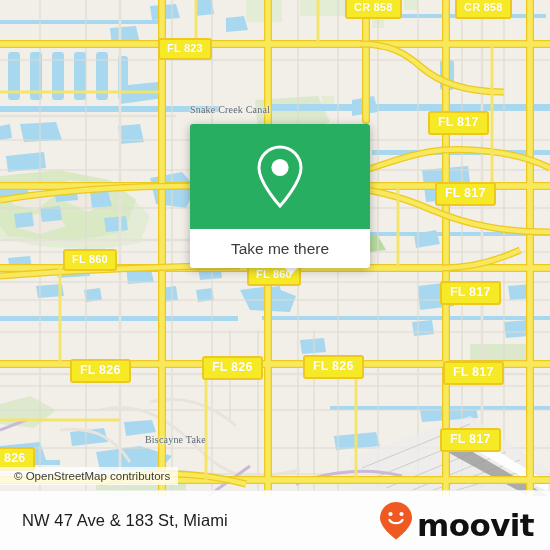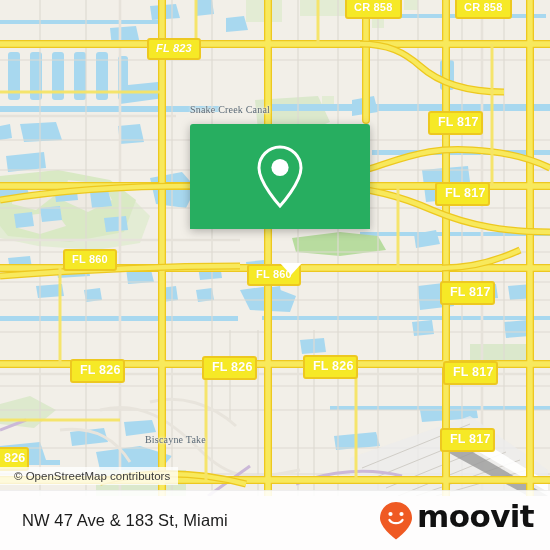--- a/index.html
+++ b/index.html
@@ -42,21 +42,21 @@
     line-height: 13px;
     padding: 2px 7px 3px 7px;
     white-space: nowrap;
     letter-spacing: 0.2px;
     text-shadow: 0 0 1px rgba(220,190,0,.35);
     box-sizing: border-box;
   }
   .shield.big {
     font-size: 12.5px;
     line-height: 15px;
-    padding: 2px 2px 3px 8px;
+    padding: 2px 8px 3px 8px;
     border-width: 2px;
   }
 
   
   .waterlabel {
     position: absolute;
     color: #5b6a77;
     font-family: "Liberation Serif", serif;
     font-size: 10px;
     letter-spacing: .2px;
@@ -133,21 +133,21 @@
     border-top: 1px solid rgba(0,0,0,.06);
   }
   #footer-title {
     color: #1c1c1c;
     font-size: 16.5px;
     font-family: "Liberation Sans", sans-serif;
     letter-spacing: .1px;
   }
   #brand {
     display: flex;
-    align-items: flex-start;
+    align-items: flex-end;
     gap: 4px;
   }
   #brand-word {
     color: #111111;
     font-size: 31px;
     font-weight: bold;
     letter-spacing: -0.6px;
     font-family: "DejaVu Sans", sans-serif;
     line-height: 1;
   }
@@ -377,40 +377,43 @@
         </g>
 
       </g>
     </svg>
 
     <div class="waterlabel" style="left:190px; top:104px;">Snake Creek Canal</div>
     <div class="waterlabel" style="left:145px; top:434px;">Biscayne Take</div>
 
     <div class="shield" style="left:345px; top:-3px;">CR 858</div>
     <div class="shield" style="left:455px; top:-3px;">CR 858</div>
-    <div class="shield" style="left:147px; top:38px;font-style:italic;">FL 823</div>
+    <div class="shield" style="left:158px; top:38px;">FL 823</div>
     <div class="shield big" style="left:428px; top:111px;">FL 817</div>
     <div class="shield big" style="left:435px; top:182px;">FL 817</div>
     <div class="shield" style="left:63px; top:249px;">FL 860</div>
     <div class="shield" style="left:247px; top:264px;">FL 860</div>
     <div class="shield big" style="left:440px; top:281px;">FL 817</div>
     <div class="shield big" style="left:70px; top:359px;">FL 826</div>
     <div class="shield big" style="left:202px; top:356px;">FL 826</div>
     <div class="shield big" style="left:303px; top:355px;">FL 826</div>
     <div class="shield big" style="left:443px; top:361px;">FL 817</div>
     <div class="shield big" style="left:-6px; top:447px;">826</div>
     <div class="shield big" style="left:440px; top:428px;">FL 817</div>
 
     <div id="popup-tail" style="left:280px; top:263px; margin-left:0;"></div>
     <div id="popup">
       <div id="popup-head">
         <svg width="54" height="68" viewBox="0 0 54 68">
           <path d="M27 4 C15.4 4 6 13.4 6 25 C6 40 27 63 27 63 C27 63 48 40 48 25 C48 13.4 38.6 4 27 4 Z" fill="none" stroke="#ffffff" stroke-width="3"></path>
           <circle cx="27" cy="24.5" r="8.6" fill="#ffffff"></circle>
         </svg>
+      </div>
+      <div id="popup-body">
+        <span id="popup-label">Take me there</span>
       </div>
     </div>
 
     <div id="attribution">© OpenStreetMap contributors</div>
   </div>
 
   <div id="footer">
     <div id="footer-title">NW 47 Ave &amp; 183 St, Miami</div>
     <div id="brand">
       <svg width="34" height="40" viewBox="0 0 34 40">

